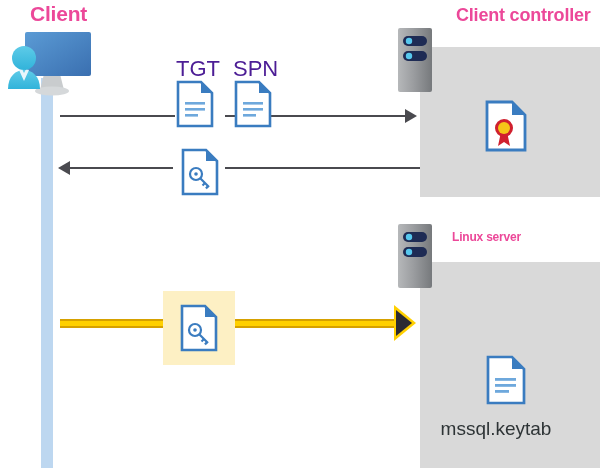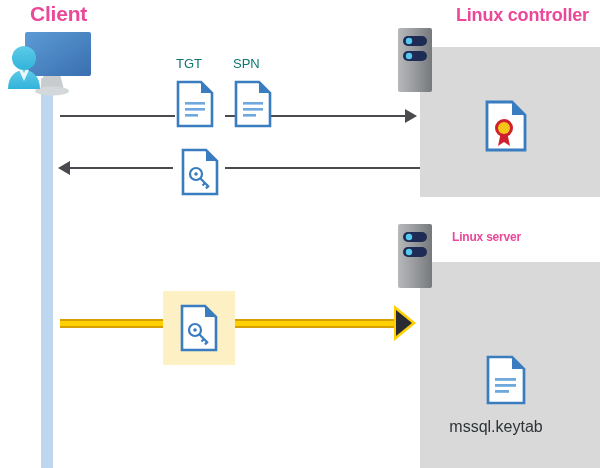--- a/index.html
+++ b/index.html
@@ -113,31 +113,31 @@
 
   
   #highlight {
     left: 163px; top: 291px;
     width: 72px; height: 74px;
     background: #fdf0c4;
   }
 
   
   .doc-label {
-    font-size: 13px;
-    color: #0f766e;
+    font-size: 22px;
+    color: #4c1d95;
   }
   #tgt-label { left: 176px; top: 56px; }
   #spn-label { left: 233px; top: 56px; }
 
   #keytab-label {
     left: 420px; top: 418px;
     width: 152px;
     text-align: center;
-    font-size: 16px;
+    font-size: 19px;
     color: #2e3436;
   }
 
   
   #tgt-doc  { left: 176px; top: 80px;  width: 38px; height: 48px; }
   #spn-doc  { left: 234px; top: 80px;  width: 38px; height: 48px; }
   #key-doc1 { left: 181px; top: 148px; width: 38px; height: 48px; }
   #key-doc2 { left: 180px; top: 304px; width: 38px; height: 48px; }
   #cert-doc { left: 485px; top: 100px; width: 42px; height: 52px; }
   #sql-icon { left: 483px; top: 279px; width: 48px; height: 52px; }
@@ -173,21 +173,21 @@
 
       <path d="M4 63 C4 50 12 44 20 44 C28 44 36 50 36 63 Z" fill="url(#gPerson)"></path>
 
       <path d="M15 44 L20 55 L25 44 L22 43 L20 47 L18 43 Z" fill="#eaf6fb"></path>
 
       <circle cx="20" cy="32" r="12" fill="url(#gPerson)"></circle>
     </svg>
   </div>
 
   <div class="abs title" id="client-title">Client</div>
-  <div class="abs title" id="dc-title">Linux controller</div>
+  <div class="abs title" id="dc-title">Client controller</div>
   <div class="abs title" id="lin-title">Linux server</div>
 
   <div class="abs rack" id="dc-rack">
     <svg width="34" height="64" viewBox="0 0 34 64">
       <defs>
         <linearGradient id="gRack" x1="0" y1="0" x2="1" y2="0">
           <stop offset="0" stop-color="#b6b8ba"></stop>
           <stop offset="0.45" stop-color="#9b9da0"></stop>
           <stop offset="1" stop-color="#76797c"></stop>
         </linearGradient>

